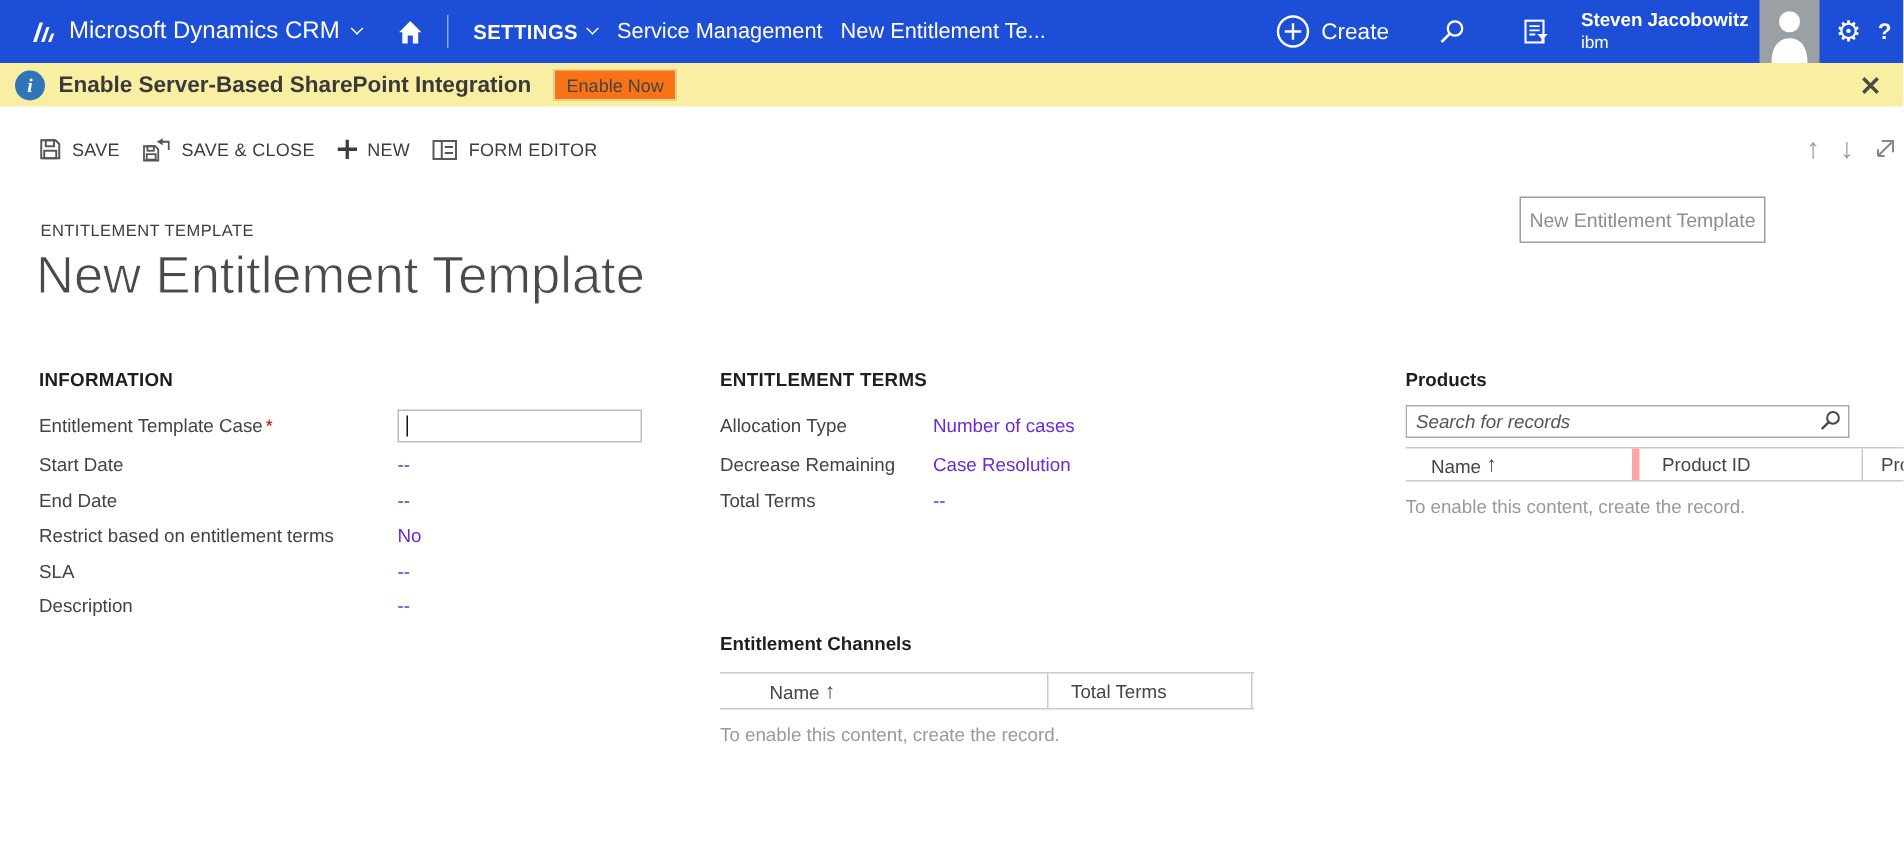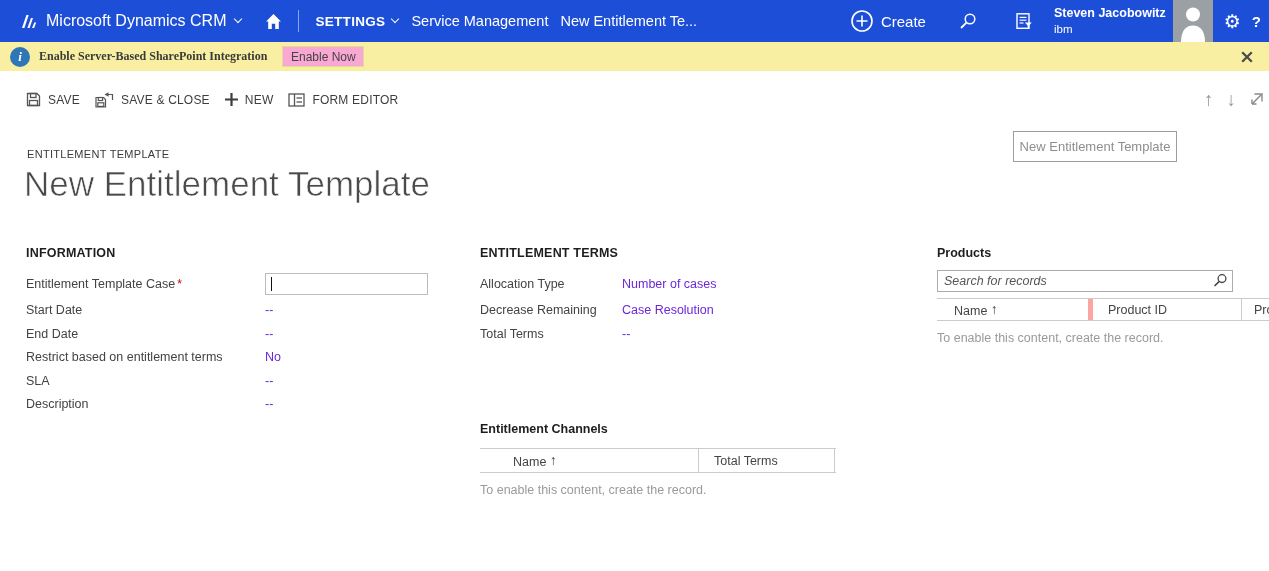--- a/index.html
+++ b/index.html
@@ -27,22 +27,22 @@
   .userblock { margin-right:7px; line-height:1.3; }
   .username { font-weight:bold; font-size:12.5px; white-space:nowrap; }
   .userorg { font-size:11.5px; }
   .avatar { width:40px; height:42px; background:#9aa0a3; position:relative; overflow:hidden; }
   .gear { margin:0 11px; font-size:19px; line-height:1; }
   .help { margin-right:8px; font-size:15px; font-weight:bold; }
 
   
   .notif { position:absolute; top:42px; left:0; right:0; height:29px; background:#f8efa3; display:flex; align-items:center; padding:0 10px; }
   .info-icon { width:20px; height:20px; border-radius:50%; background:#2e76b8; color:#fff; font:italic bold 13px/19px "Liberation Serif",serif; text-align:center; flex:none; }
-  .notif-msg { margin-left:9px; font-weight:bold; font-size:12px; color:#3a3a3a;font-family:Liberation Serif, serif; }
-  .notif-btn { margin-left:15px; width:82px; height:21px; background:#f9a8d4; border:1px solid #e3db9e; font-size:12px; color:#444; display:flex; align-items:center; justify-content:center; font-family:"Liberation Sans",sans-serif; }
+  .notif-msg { margin-left:9px; font-weight:bold; font-size:15px; color:#3a3a3a; }
+  .notif-btn { margin-left:15px; width:82px; height:21px; background:#f97316; border:1px solid #e3db9e; font-size:12px; color:#444; display:flex; align-items:center; justify-content:center; font-family:"Liberation Sans",sans-serif; }
   .notif-close { margin-left:auto; margin-right:6px; }
 
   
   .toolbar { position:absolute; top:71px; left:0; height:57px; display:flex; align-items:center; padding-left:26px; }
   .tool { display:flex; align-items:center; margin-right:15px; font-size:12px; color:#3d3d3d; letter-spacing:.2px; white-space:nowrap; }
   .tool svg { margin-right:7px; }
   .toolbar-right { position:absolute; right:5px; top:71px; height:57px; display:flex; align-items:center; gap:13px; color:#9a9a9a; font-size:19px; }
 
   
   .record-type { position:absolute; left:27px; top:148px; font-size:11px; color:#3b3b3b; letter-spacing:.3px; }

